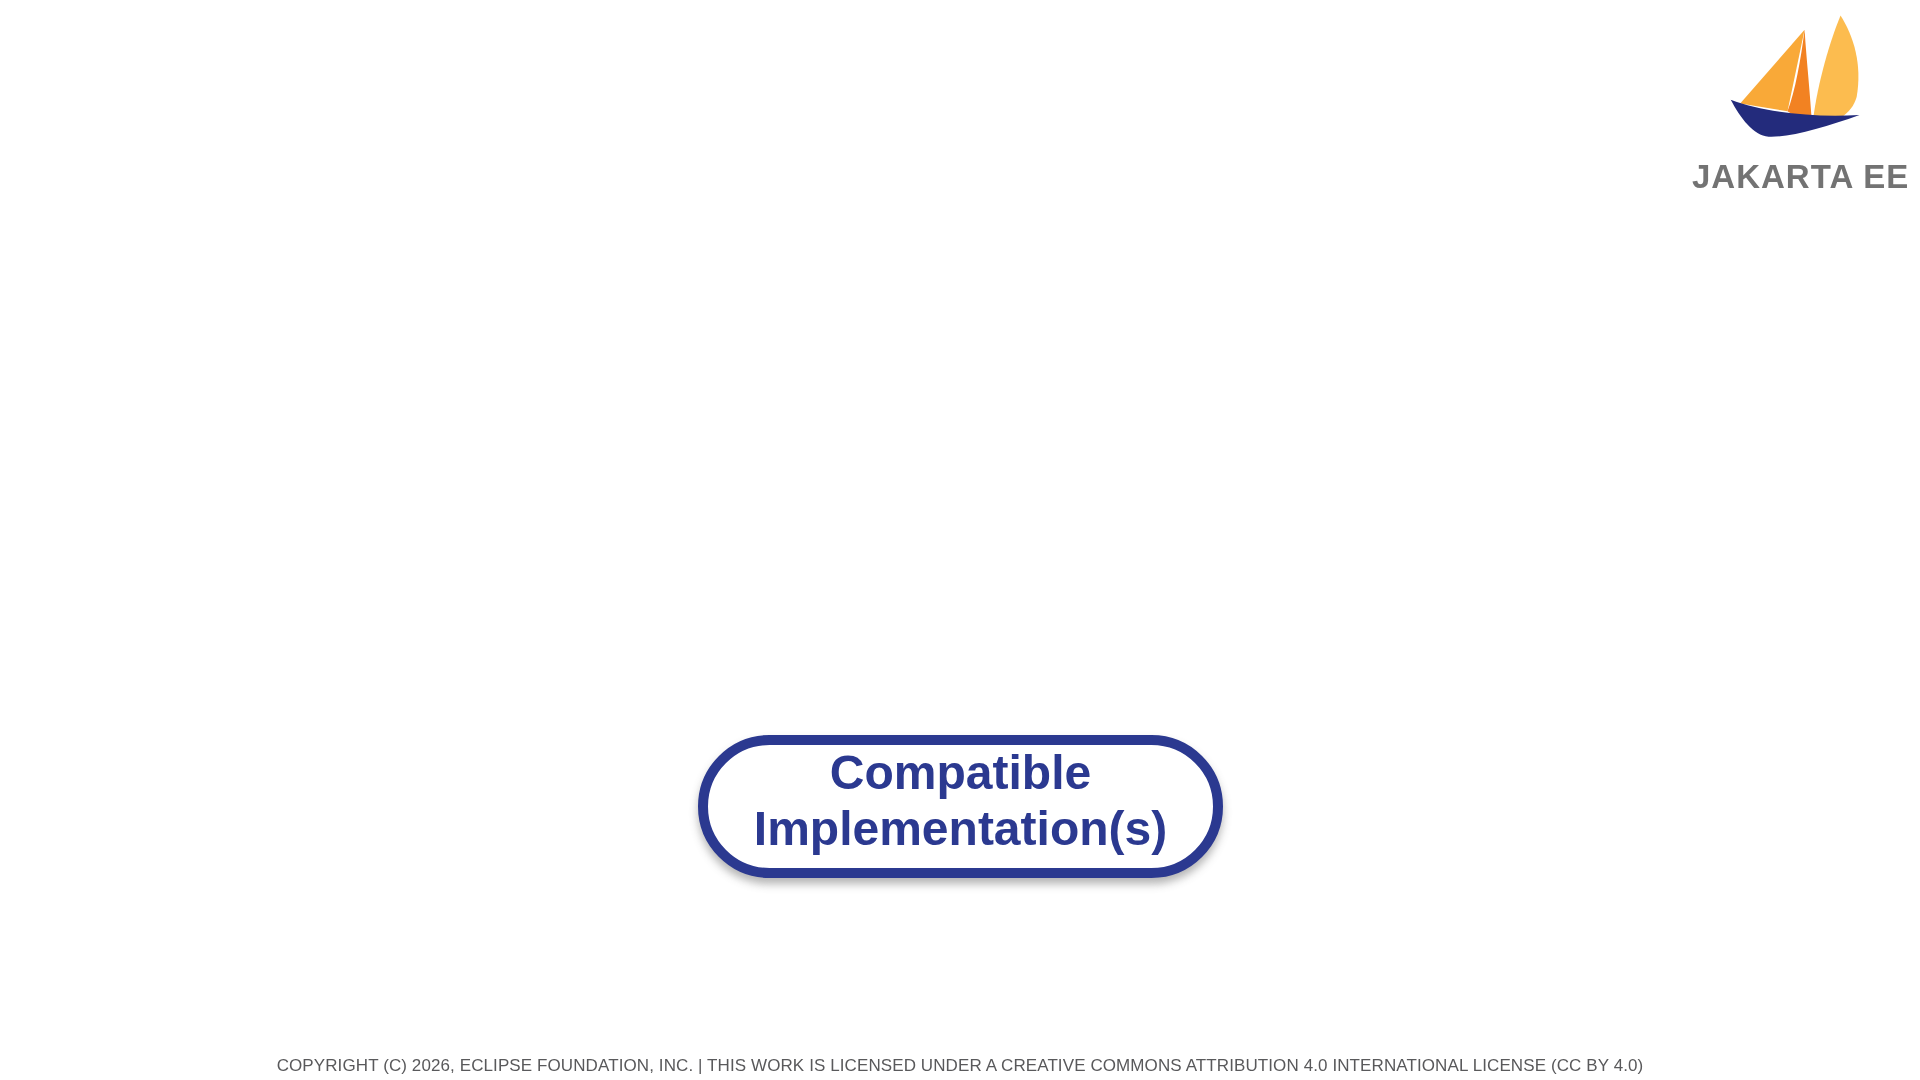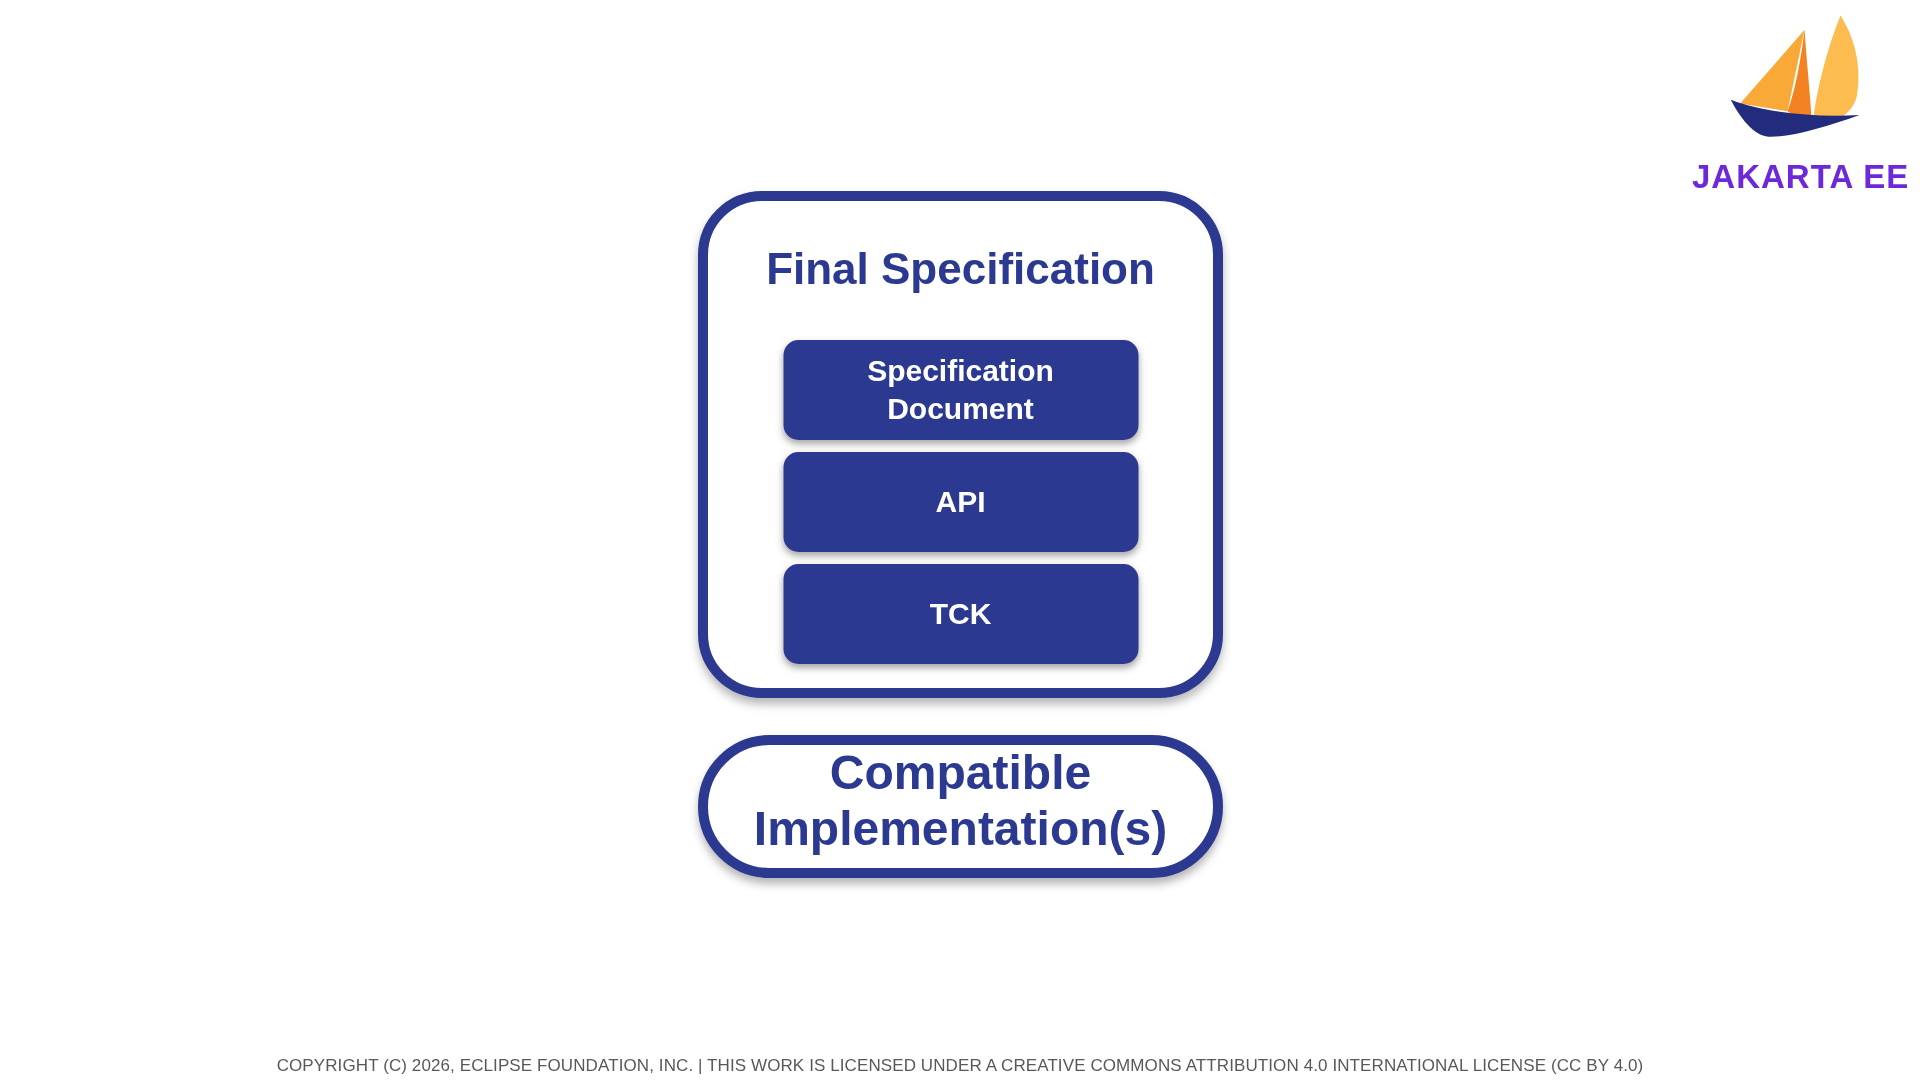--- a/index.html
+++ b/index.html
@@ -28,21 +28,21 @@
     display: block;
     margin: 0 auto;
     width: 168px;
     height: 142px;
   }
   .logo-text {
     margin-top: 8px;
     font-size: 33px;
     font-weight: 600;
     letter-spacing: 1px;
-    color: #6d28d9;
+    color: #737373;
     white-space: nowrap;
   }
 
   
   .spec-box {
     position: absolute;
     left: 698px;
     top: 191px;
     width: 525px;
     height: 507px;
@@ -138,29 +138,20 @@
 
       <path d="M88 23 L 20 101 L 70 109 Z" fill="#F9A938"></path>
 
       <path d="M88 23 C 84 55, 78 88, 70 109 L 96 126 C 94 90, 90 55, 88 23 Z" fill="#F28222"></path>
 
       <path d="M10 97 C 45 110, 95 116, 146 113 C 110 126, 72 137, 50 136 C 34 135, 20 116, 10 97 Z" fill="#232B7C"></path>
     </svg>
     <div class="logo-text">JAKARTA EE</div>
   </div>
 
-  <div class="spec-box">
-    <div class="spec-title">Final Specification</div>
-    <div class="stack">
-      <div class="item">Specification
-Document</div>
-      <div class="item">API</div>
-      <div class="item">TCK</div>
-    </div>
-  </div>
 
   <div class="pill">
     <div class="pill-label">Compatible
 Implementation(s)</div>
   </div>
 
   <div class="footer">COPYRIGHT (C) 2026, ECLIPSE FOUNDATION, INC. | THIS WORK IS LICENSED UNDER A CREATIVE COMMONS ATTRIBUTION 4.0 INTERNATIONAL LICENSE (CC BY 4.0)</div>
 
 </div>
 

